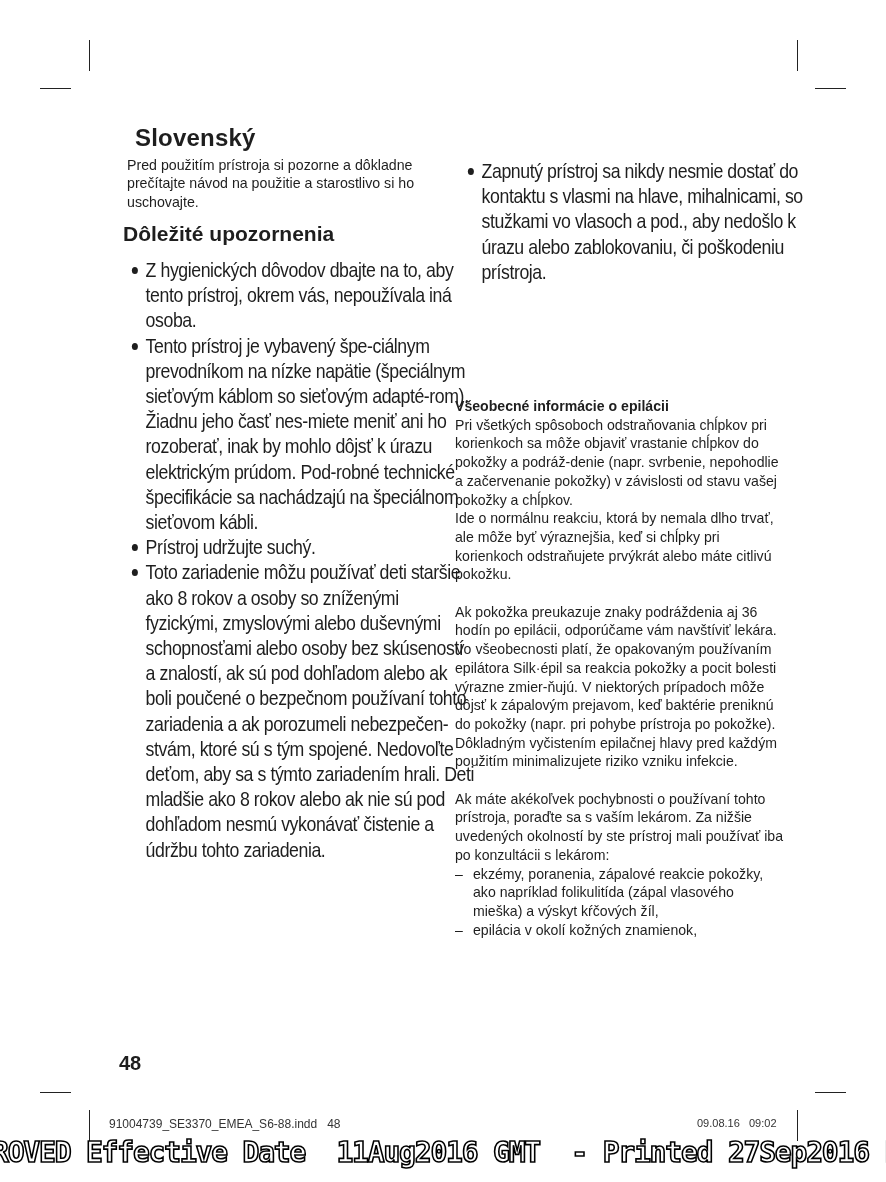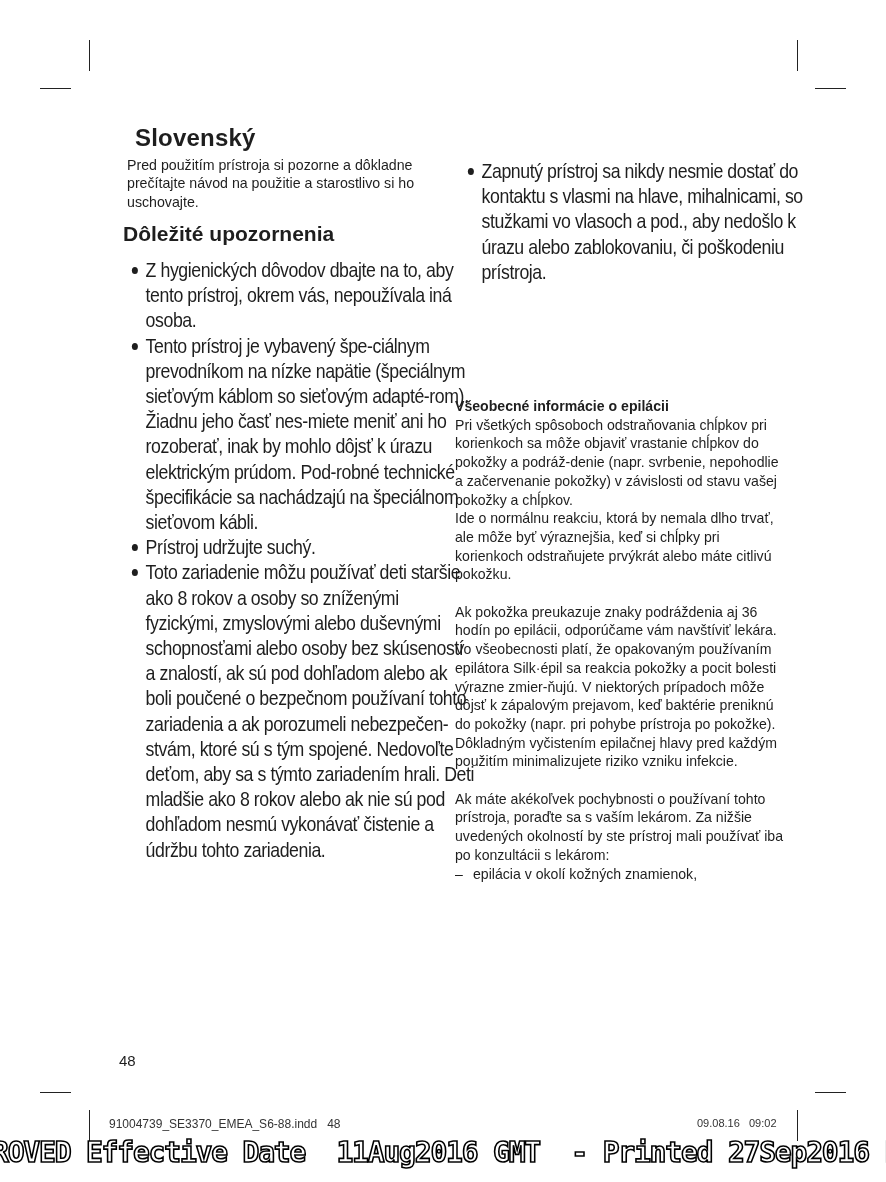--- a/index.html
+++ b/index.html
@@ -16,21 +16,21 @@
   #list-left { left: 119px; top: 245px; width: 330px; }
   #list-right { left: 455px; top: 146px; width: 330px; }
   .cond { display: block; }
   #info { position: absolute; left: 455px; top: 369px; width: 330px; font-size: 14.1px; line-height: 18.7px; }
   #info p { margin: 0; }
   #info .sp { height: 18.7px; }
   #info .h4 { font-weight: bold; margin-top: 28px; }
   #info ul { list-style: none; margin: 0; padding: 0; }
   #info ul li { position: relative; padding-left: 18px; }
   #info ul li::before { content: "\2013"; position: absolute; left: 0; }
-  #pagenum { position: absolute; left: 119px; top: 1052px; font-size: 15px; }
+  #pagenum { position: absolute; left: 119px; top: 1052px; font-size: 20px; font-weight: bold; }
   #slug-left { position: absolute; left: 109px; top: 1117px; font-size: 12px; color: #333; }
   #slug-right { position: absolute; left: 697px; top: 1117px; font-size: 11px; color: #333; }
   #banner { position: absolute; left: -8px; top: 1136px; white-space: nowrap; font-family: "DejaVu Sans Mono", monospace; font-weight: bold; font-size: 28px; letter-spacing: -1.2px; color: #ffffff; -webkit-text-stroke: 1.6px #000; }
 </style>
 </head>
 <body>
 
 <div class="crop v" style="left:89px;top:40px;"></div>
 <div class="crop v" style="left:797px;top:40px;"></div>
 <div class="crop h" style="left:40px;top:88px;"></div>
@@ -67,20 +67,21 @@
 
 <div id="info">
   <p class="h4">Všeobecné informácie o epilácii</p>
   <p>Pri všetkých spôsoboch odstraňovania chĺpkov pri korienkoch sa môže objaviť vrastanie chĺpkov do pokožky a podráž-denie (napr. svrbenie, nepohodlie a začervenanie pokožky) v závislosti od stavu vašej pokožky a chĺpkov.</p>
   <p>Ide o normálnu reakciu, ktorá by nemala dlho trvať, ale môže byť výraznejšia, keď si chĺpky pri korienkoch odstraňujete prvýkrát alebo máte citlivú pokožku.</p>
   <div class="sp"></div>
   <p>Ak pokožka preukazuje znaky podráždenia aj 36 hodín po epilácii, odporúčame vám navštíviť lekára. Vo všeobecnosti platí, že opakovaným používaním epilátora Silk·épil sa reakcia pokožky a pocit bolesti výrazne zmier-ňujú. V niektorých prípadoch môže dôjsť k zápalovým prejavom, keď baktérie preniknú do pokožky (napr. pri pohybe prístroja po pokožke). Dôkladným vyčistením epilačnej hlavy pred každým použitím minimalizujete riziko vzniku infekcie.</p>
   <div class="sp"></div>
   <p>Ak máte akékoľvek pochybnosti o používaní tohto prístroja, poraďte sa s vaším lekárom. Za nižšie uvedených okolností by ste prístroj mali používať iba po konzultácii s lekárom:</p>
   <ul>
+    <li>ekzémy, poranenia, zápalové reakcie pokožky, ako napríklad folikulitída (zápal vlasového mieška) a výskyt kŕčových žíl,</li>
     <li>epilácia v okolí kožných znamienok,</li>
   </ul>
 </div>
 
 <div id="pagenum">48</div>
 <div id="slug-left" style="white-space: pre;">91004739_SE3370_EMEA_S6-88.indd   48</div>
 <div id="slug-right" style="white-space: pre;">09.08.16   09:02</div>
 <div id="banner" style="white-space: pre;">ROVED Effective Date  11Aug2016 GMT  - Printed 27Sep2016 Page</div>
 
 </body></html>

